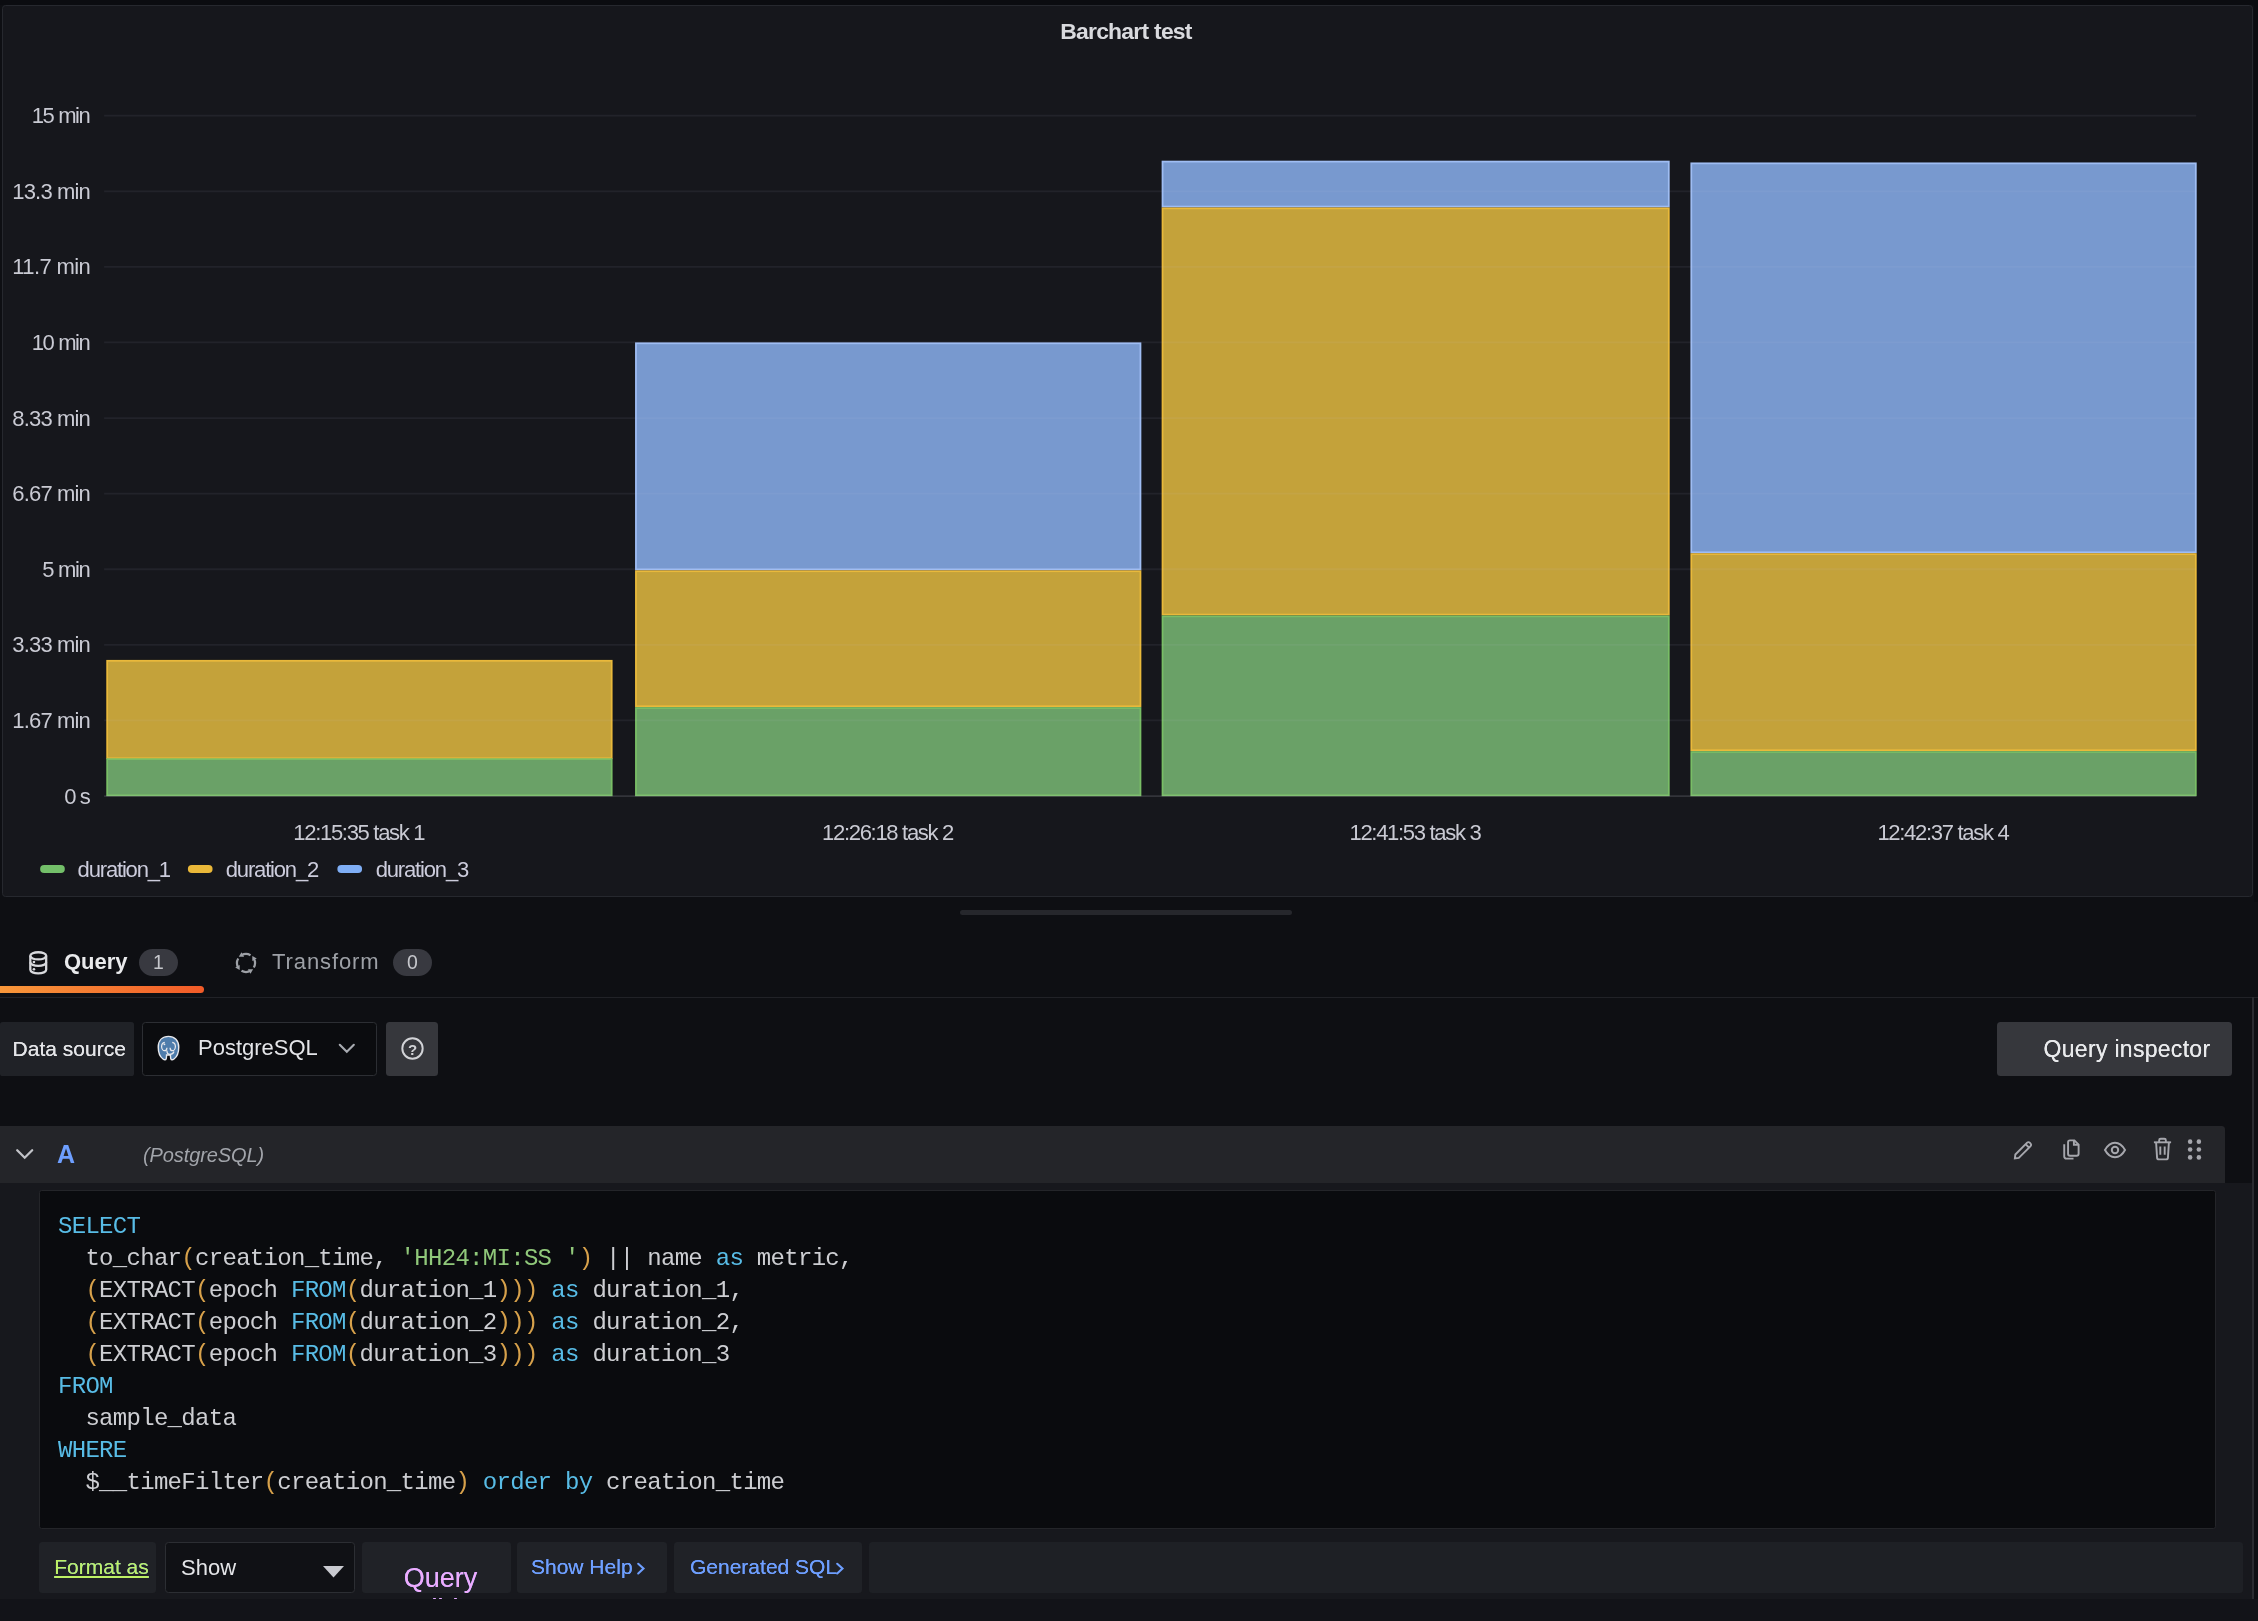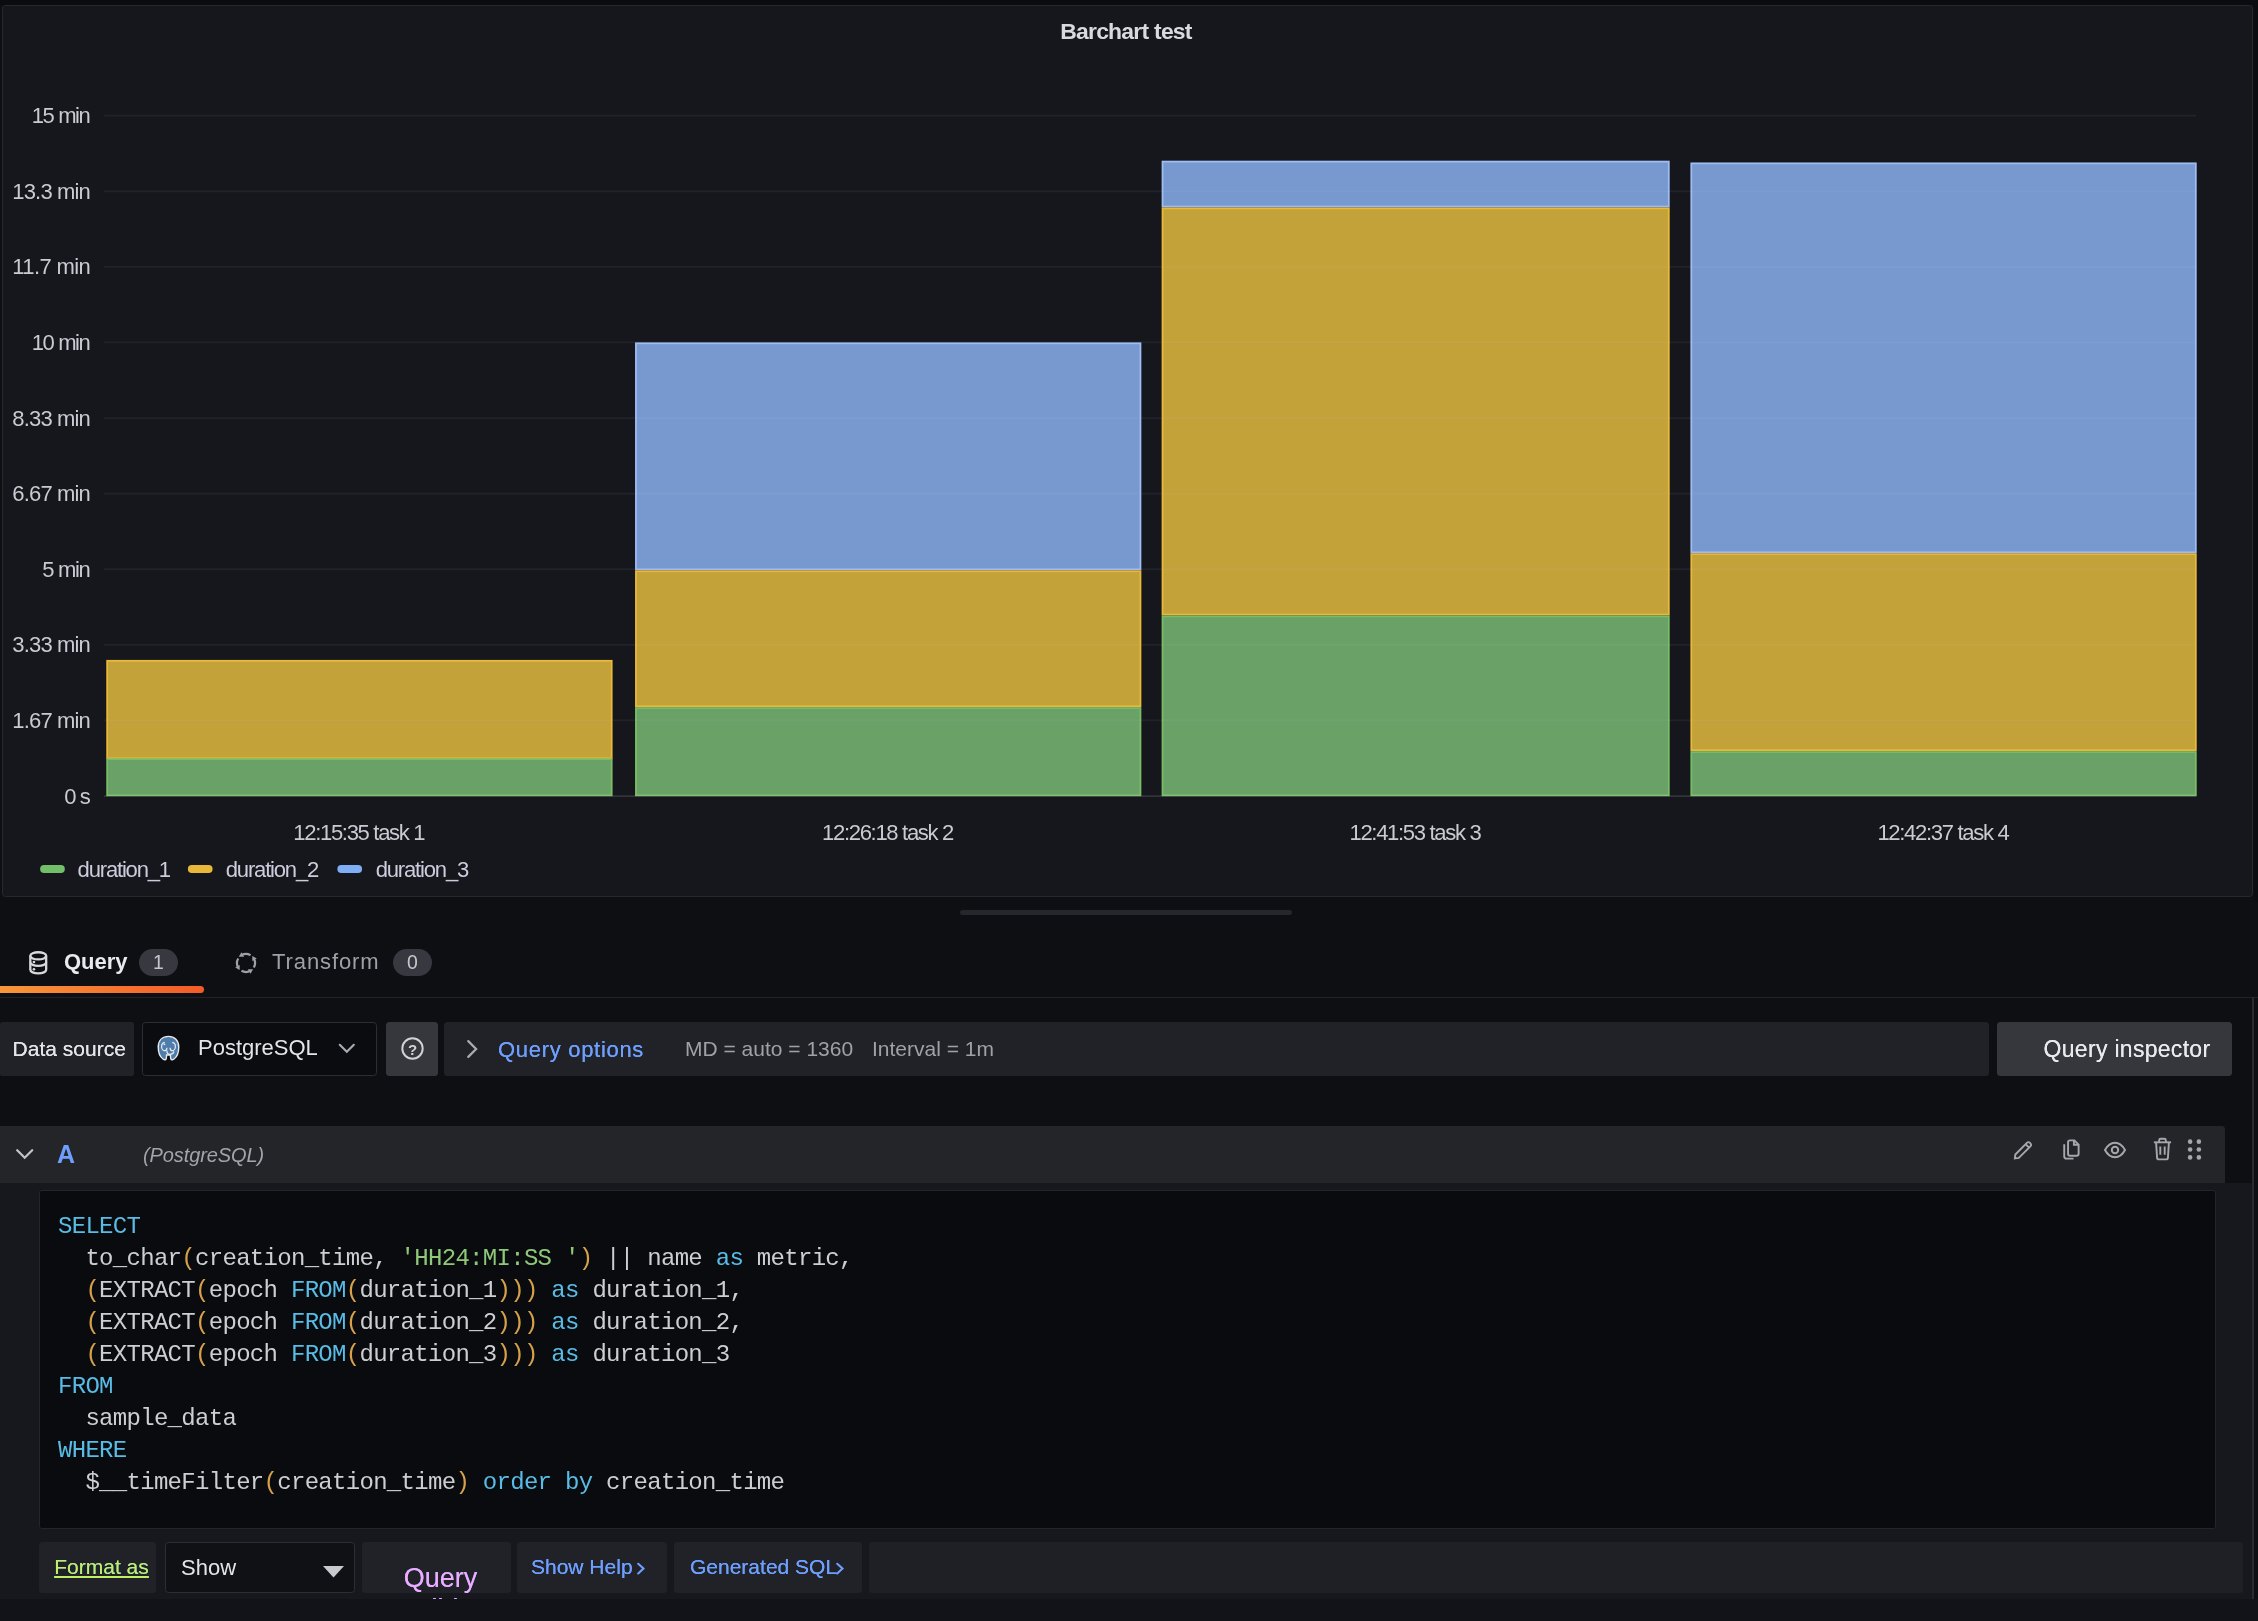--- a/index.html
+++ b/index.html
@@ -139,28 +139,20 @@
       <svg class="abs" style="left:195px; top:20px" width="17.6" height="11.5" viewBox="0 0 20 13">
         <path d="M2 2 l8 8 8 -8" fill="none" stroke="#a8abb1" stroke-width="2.4" stroke-linecap="round"></path>
       </svg>
     </div>
     <div class="abs" style="left:386px; top:0; width:52px; height:54px; background:#36373c; border-radius:3.5px;">
       <svg class="abs" style="left:14.6px; top:15px" width="23" height="23" viewBox="0 0 26 26">
         <circle cx="13" cy="13" r="11.5" fill="none" stroke="#d2d3d7" stroke-width="2.2"></circle>
         <text x="13" y="20" font-size="17" font-weight="bold" fill="#d2d3d7" text-anchor="middle" font-family="Liberation Sans">?</text>
       </svg>
     </div>
-    <div class="box" style="left:444px; top:0; width:1545px; height:54px;">
-      <svg class="abs" style="left:22px; top:17px" width="12.4" height="20" viewBox="0 0 14 23">
-        <path d="M2.5 2.5 l9 9 -9 9" fill="none" stroke="#a8abb1" stroke-width="2.6" stroke-linecap="round"></path>
-      </svg>
-      <div class="abs" style="left:54px; top:15px; font-size:22px; font-weight:500; letter-spacing:0.7px; text-shadow:0 0 0.4px #6e9fff;"><span class="blue">Query options</span></div>
-      <div class="abs grey" style="left:241px; top:15px; font-size:21px;">MD = auto = 1360</div>
-      <div class="abs grey" style="left:428px; top:15px; font-size:21px;">Interval = 1m</div>
-    </div>
     <div class="abs" style="left:1997px; top:0; width:235px; height:54px; background:#36373c; border-radius:3.5px; text-align:center;padding-left:32px;">
       <div style="margin-top:14px; margin-left:-7px; font-size:23px; font-weight:500; letter-spacing:0.3px; color:#e9eaec; text-shadow:0 0 0.4px #e9eaec;">Query inspector</div>
     </div>
   </div>
 
   <div class="abs" style="left:0; top:1183px; width:2253px; height:416px; background:#17181d;"></div>
 
   <div class="abs" style="left:0; top:1126px; width:2225px; height:57px; background:#242529; border-radius:0 3.5px 0 0;">
     <svg class="abs" style="left:15px; top:22px" width="19.4" height="12.4" viewBox="0 0 22 14">
       <path d="M2.5 2.5 l8.5 8.5 8.5 -8.5" fill="none" stroke="#c2c3c8" stroke-width="2.6" stroke-linecap="round"></path>

